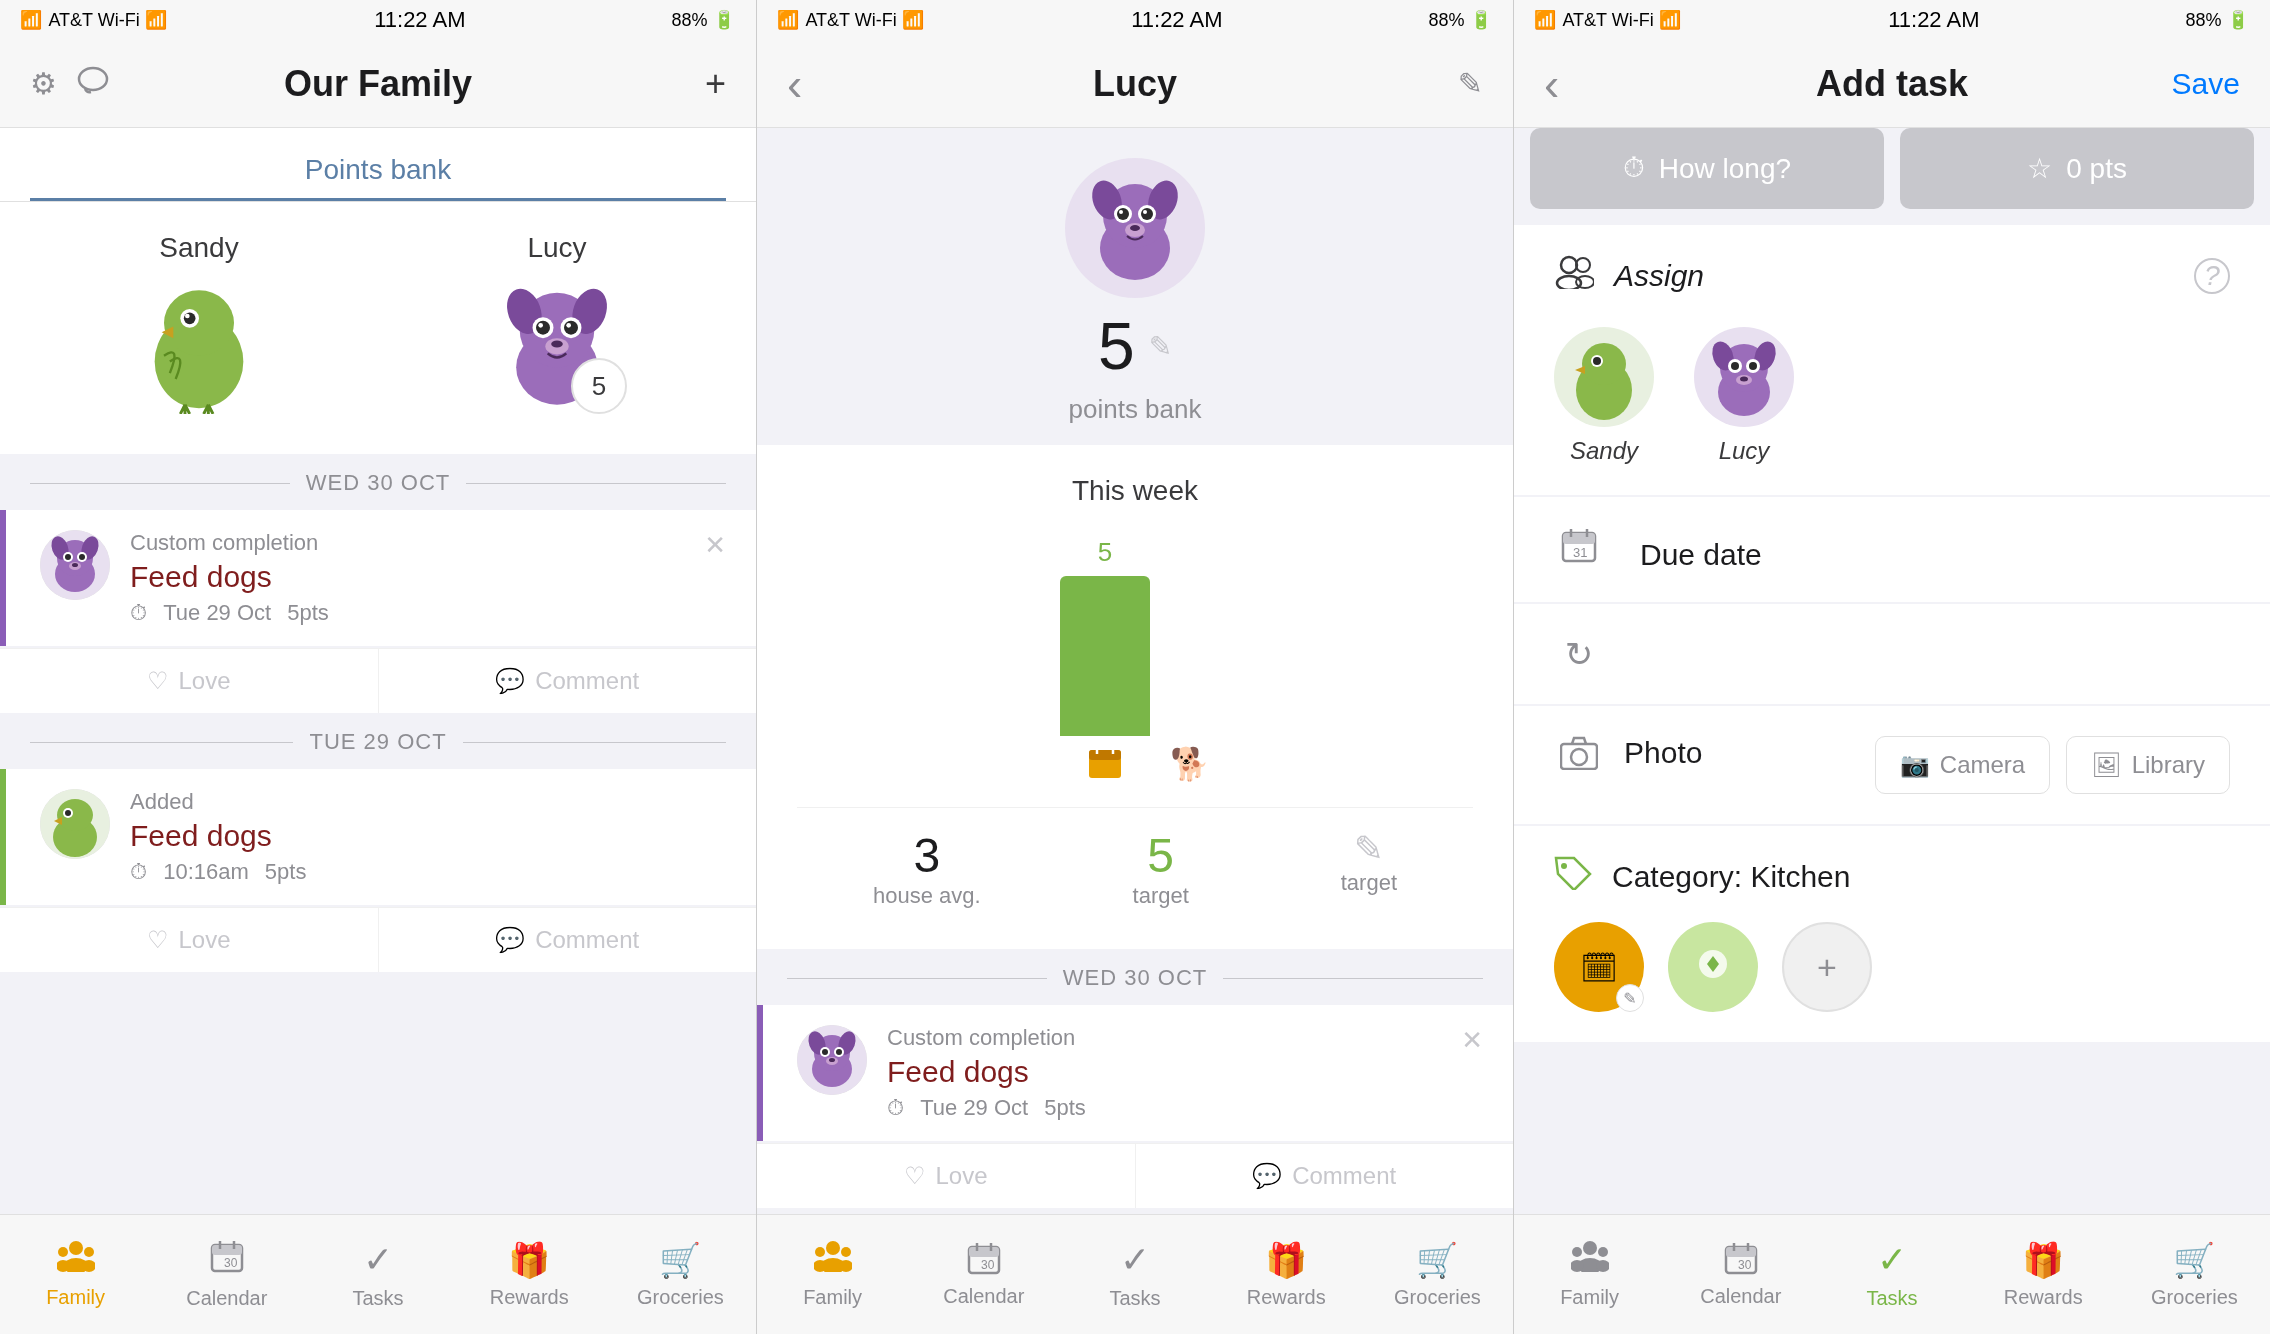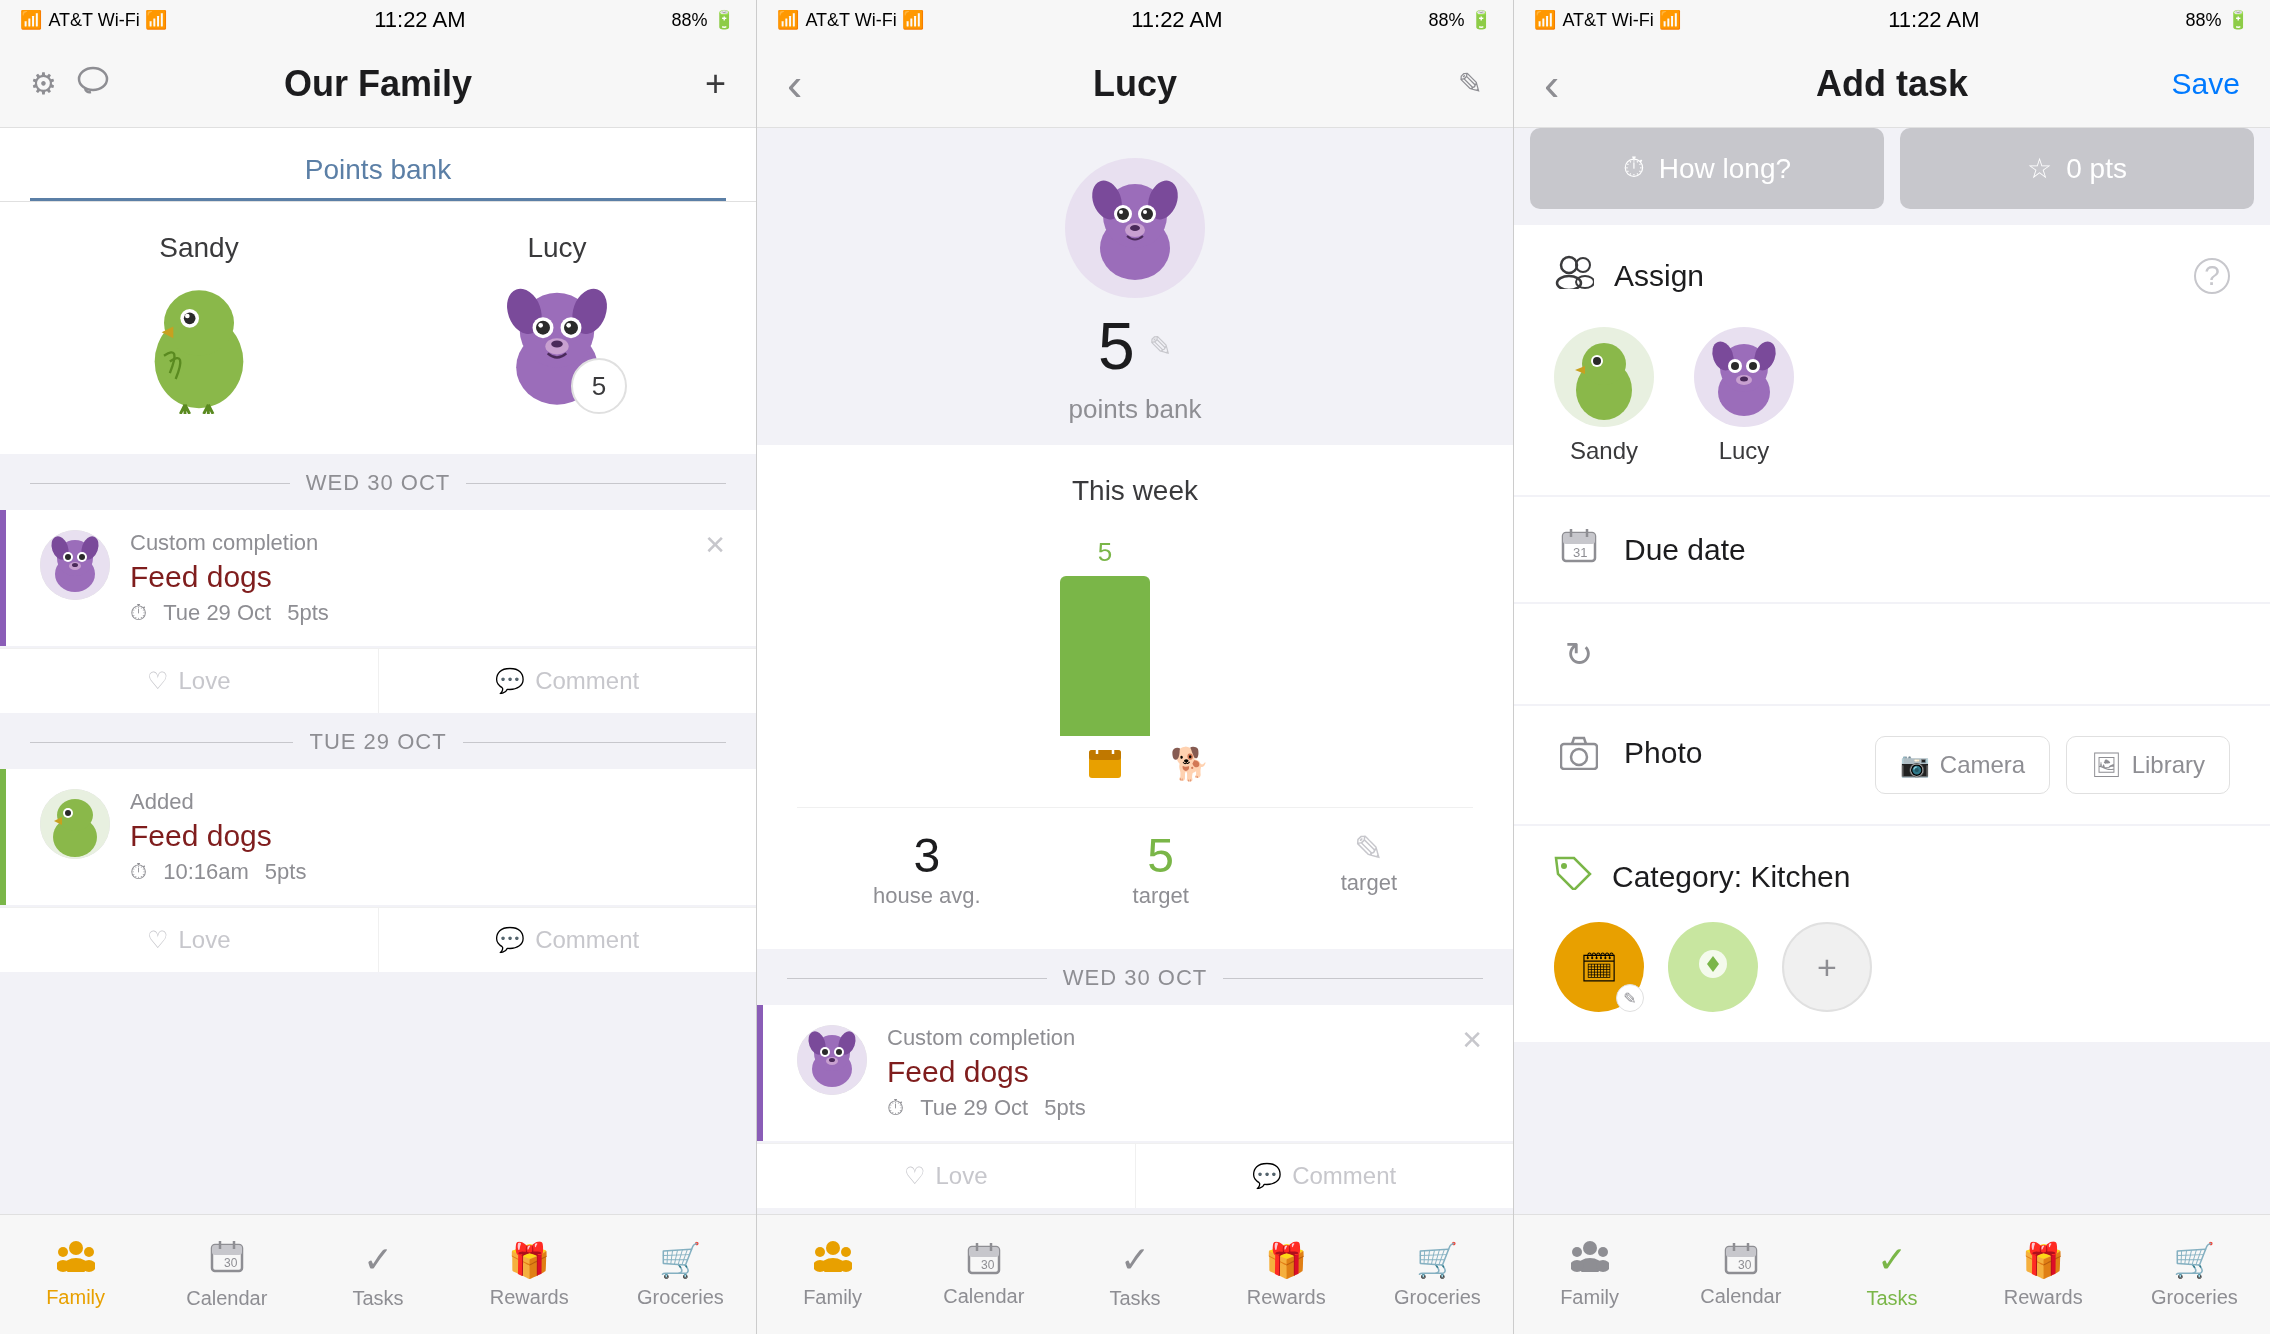--- a/index.html
+++ b/index.html
@@ -353,39 +353,40 @@
       cursor: pointer;
     }
 
     .task-section {
       background: #fff;
       margin: 0 0 2px;
       padding: 30px 40px;
     }
     .task-section-row {
       display: flex;
-      align-items: center;
-      gap: 20px;
+      align-items: flex-end;
+      gap: 36px;
     }
     .task-section-icon {
       font-size: 36px;
       color: #8e8e93;
       width: 50px;
       text-align: center;
     }
     .task-section-label {
       font-size: 30px;
       color: #1c1c1e;
       flex: 1;
     }
 
     .assign-section {
       background: #fff;
       padding: 30px 40px;
       margin-bottom: 2px;
+      font-style: italic;
     }
     .assign-header {
       display: flex;
       align-items: center;
       gap: 20px;
       margin-bottom: 30px;
     }
     .assign-avatars {
       display: flex;
       gap: 40px;

